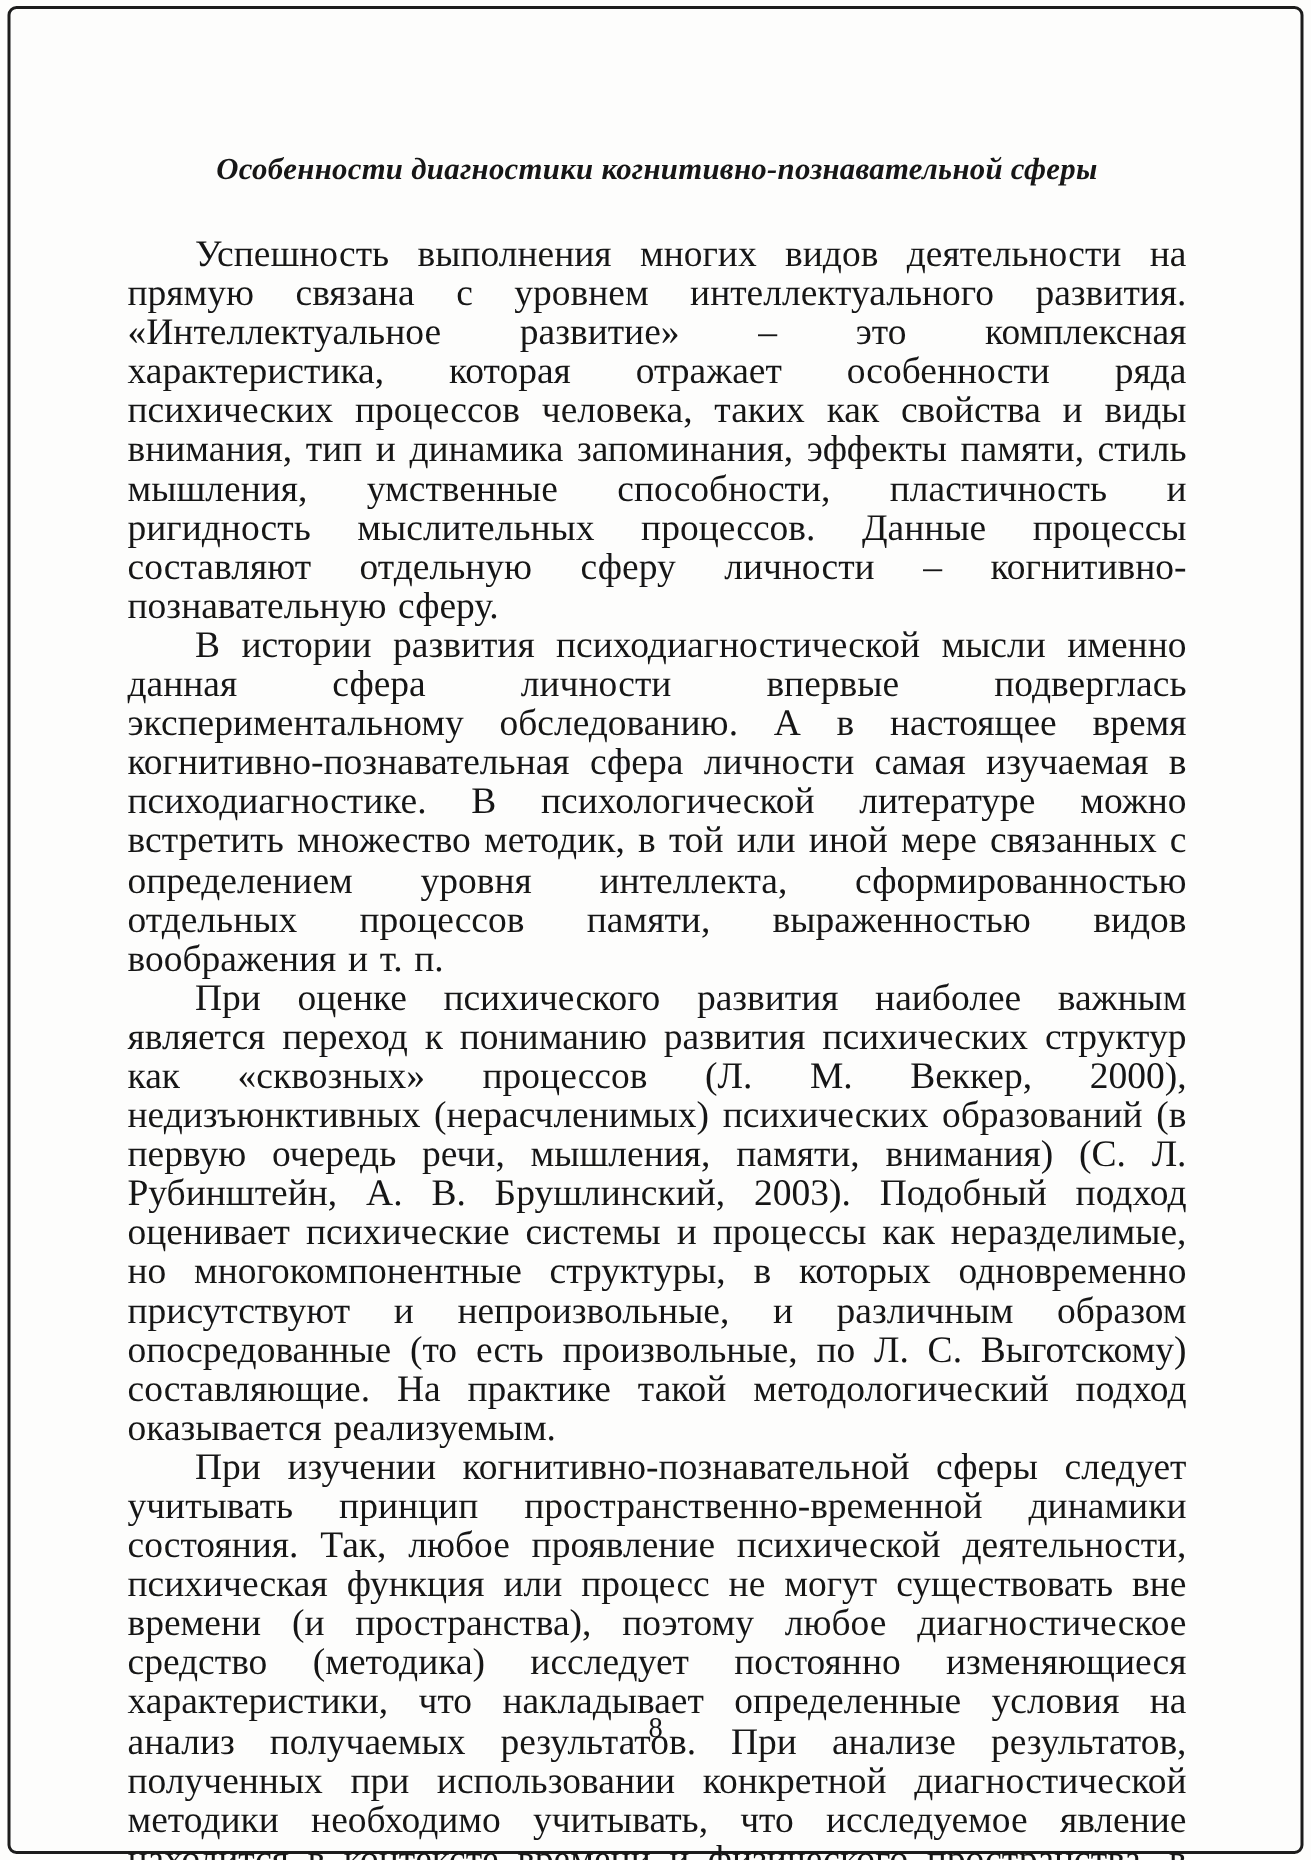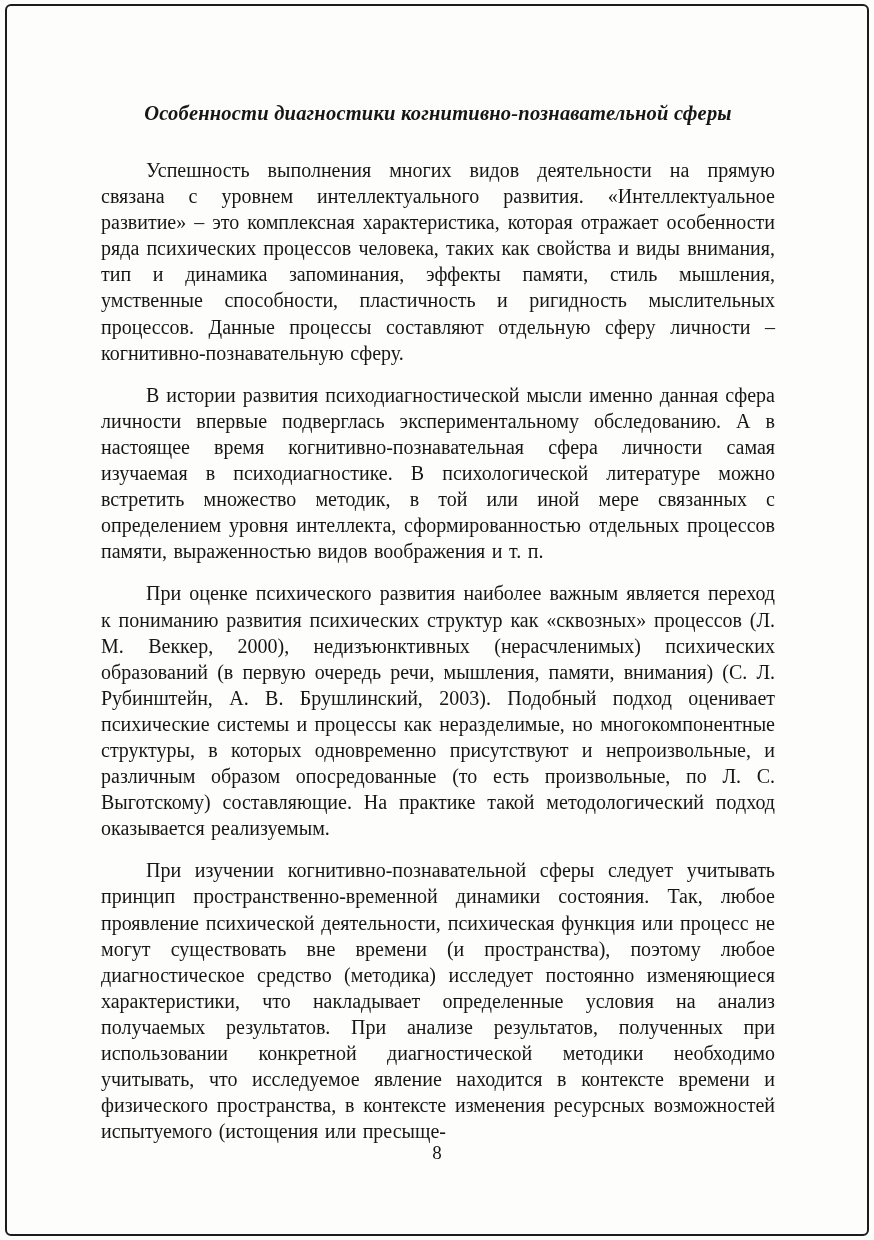--- a/index.html
+++ b/index.html
@@ -33,22 +33,22 @@
   }
   .doc-title {
     font-size: 20.5px;
     font-weight: bold;
     font-style: italic;
     text-align: center;
     margin: 0 0 32px 0;
     letter-spacing: 0.2px;
   }
   .body-text p {
-    margin: 16px;
-    font-size: 20px;
+    margin: 0;
+    font-size: 25px;
     line-height: 26.1px;
     text-align: justify;
     text-indent: 45px;
     word-spacing: 1.5px;
   }
   .page-number {
     position: absolute;
     left: 0;
     right: 0;
     top: 1142px;

